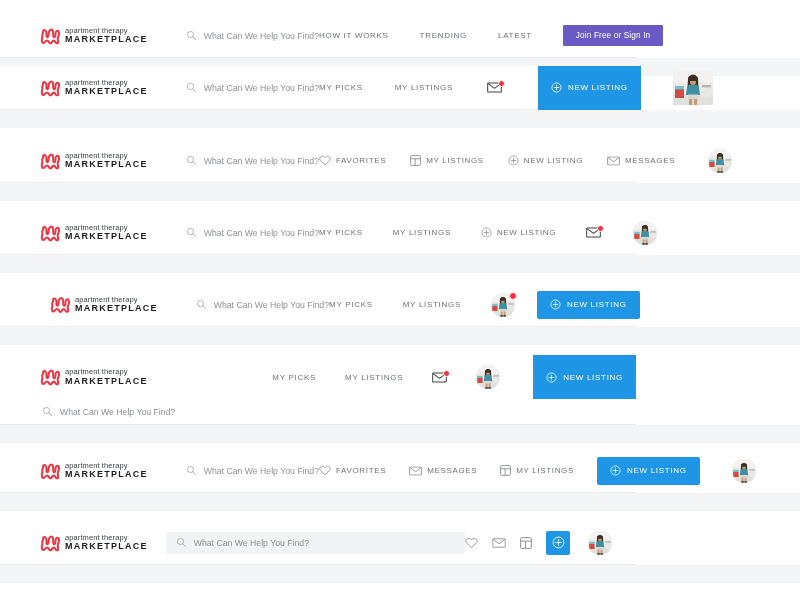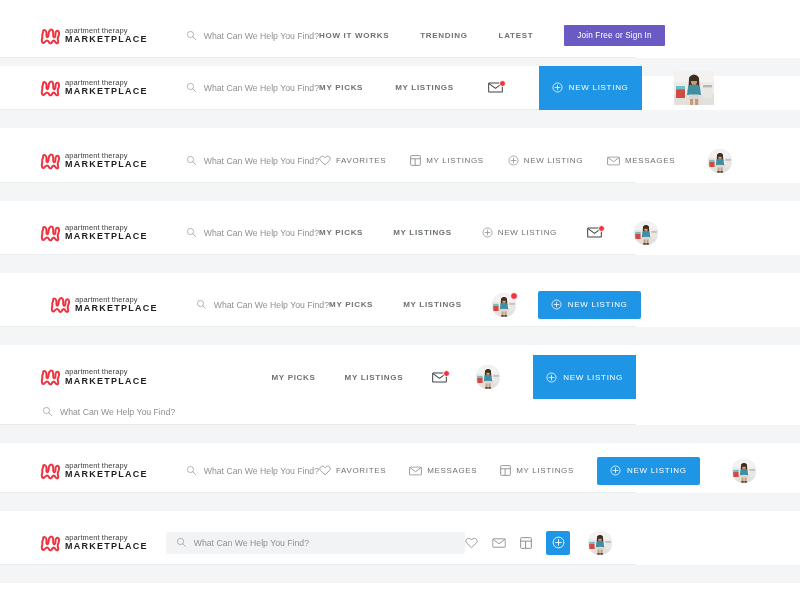--- a/index.html
+++ b/index.html
@@ -45,21 +45,21 @@
   .search-ph { font-size: 8.7px; color: #8d9093; white-space: nowrap; }
 
   
   .nav { display: flex; align-items: center; margin-left: auto; }
   .nav-link {
     font-size: 8px; color: #6d7275; letter-spacing: .65px;
     text-transform: uppercase; white-space: nowrap;
     display: flex; align-items: center; gap: 5px;
     cursor: pointer;
   }
-  .nav-link.plain { letter-spacing: .7px; font-weight: bold; }
+  .nav-link.plain { letter-spacing: .7px; }
 
   
   .btn {
     display: inline-flex; align-items: center; justify-content: center;
     gap: 6px; white-space: nowrap; cursor: pointer;
     font-size: 8px; letter-spacing: .7px; text-transform: uppercase;
     color: #fff; border: 0;
   }
   .btn-purple {
     background: #6a5bc4; color: #fff; height: 21px;

